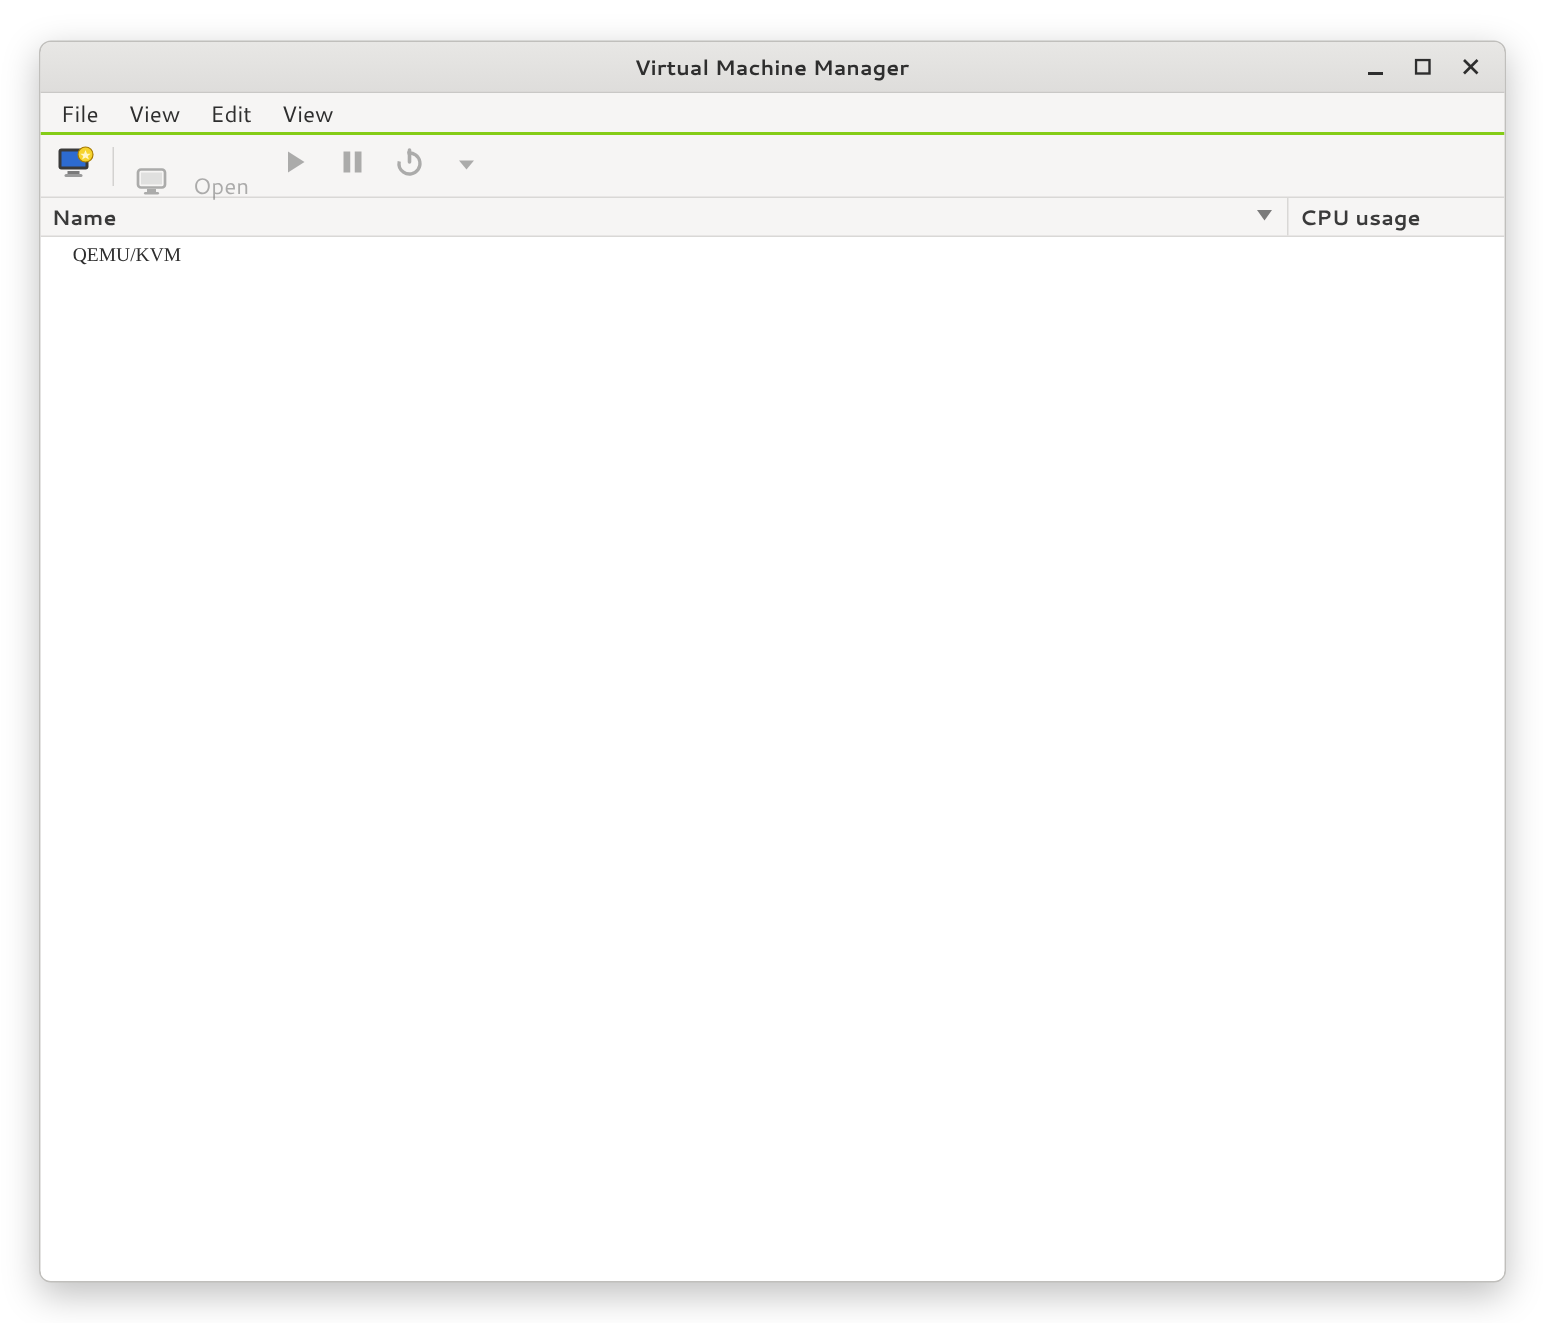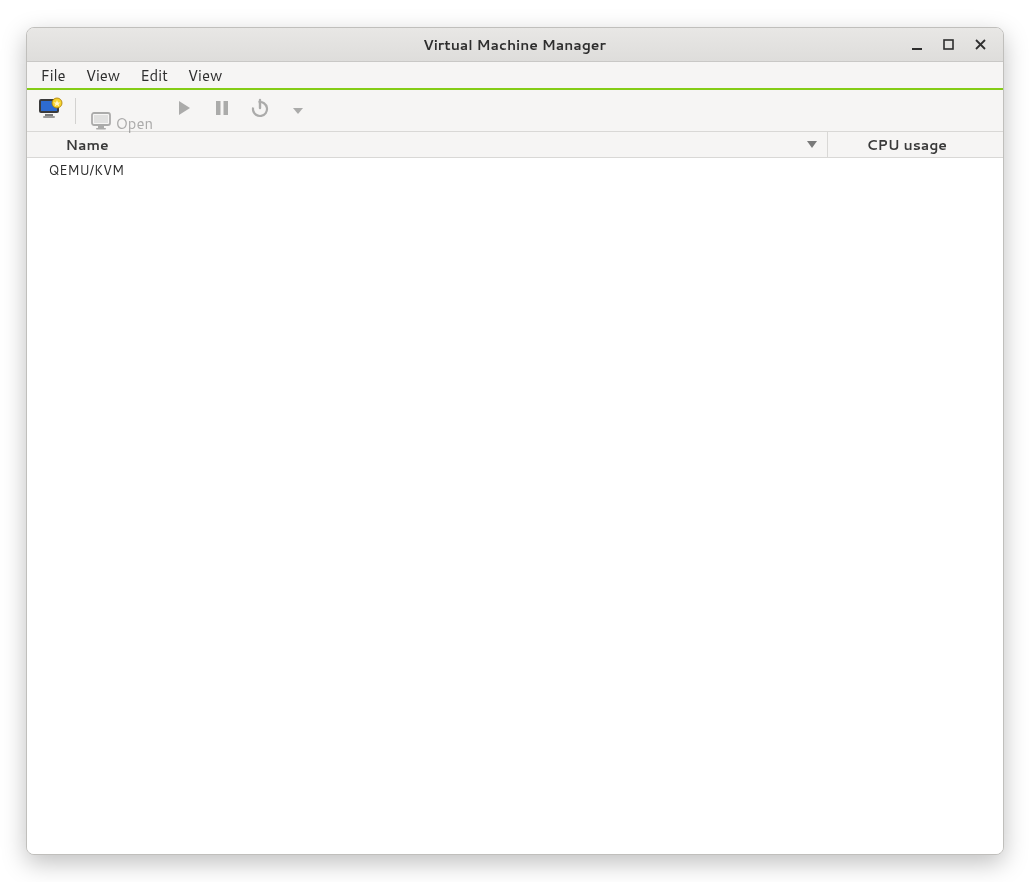--- a/index.html
+++ b/index.html
@@ -83,21 +83,21 @@
     min-width: 34px;
     display: flex;
     align-items: center;
     justify-content: center;
     border-radius: 4px;
     padding: 0 4px;
     color: #6f6f6f;
   }
   .tbtn.enabled { color: #2e2e2e; }
   .tbtn.disabled { opacity: 0.55; }
-  .tbtn.withtext { gap: 2px; padding: 0 10px 0 6px; margin-top: 26px; }
+  .tbtn.withtext { gap: 15px; padding: 0 10px 0 6px; margin-top: 26px; }
   .tbtn .lbl { font-size: 15px; color: #6f6f6f; }
   .sep {
     width: 1px; height: 26px;
     background: #d3d2d0;
     margin: 0 4px;
   }
   
   .colheaders {
     height: 26px;
     background: #f6f5f4;
@@ -106,21 +106,20 @@
     align-items: stretch;
     font-size: 14px;
     color: #2e2e2e;
   }
   .colhead {
     display: flex;
     align-items: center;
     padding: 0 8px;
     font-weight: 600;
     color: #3a3a3a;
-    margin-left: 31px;
   }
   .colhead.name {
     flex: 1;
     border-right: 1px solid #d9d8d6;
     justify-content: space-between;
   }
   .colhead.cpu {
     width: 144px;
   }
   .sort-ind {
@@ -133,20 +132,21 @@
     flex: 1;
     background: #ffffff;
     overflow: auto;
   }
   .row {
     display: flex;
     align-items: center;
     height: 24px;
     font-size: 13px;
     color: #2e2e2e;
+    font-family: Liberation Serif, serif;
   }
   .row .cell-name {
     flex: 1;
     padding-left: 22px;
   }
   .row .cell-cpu {
     width: 136px;
   }
   
   svg { pointer-events: none; }

